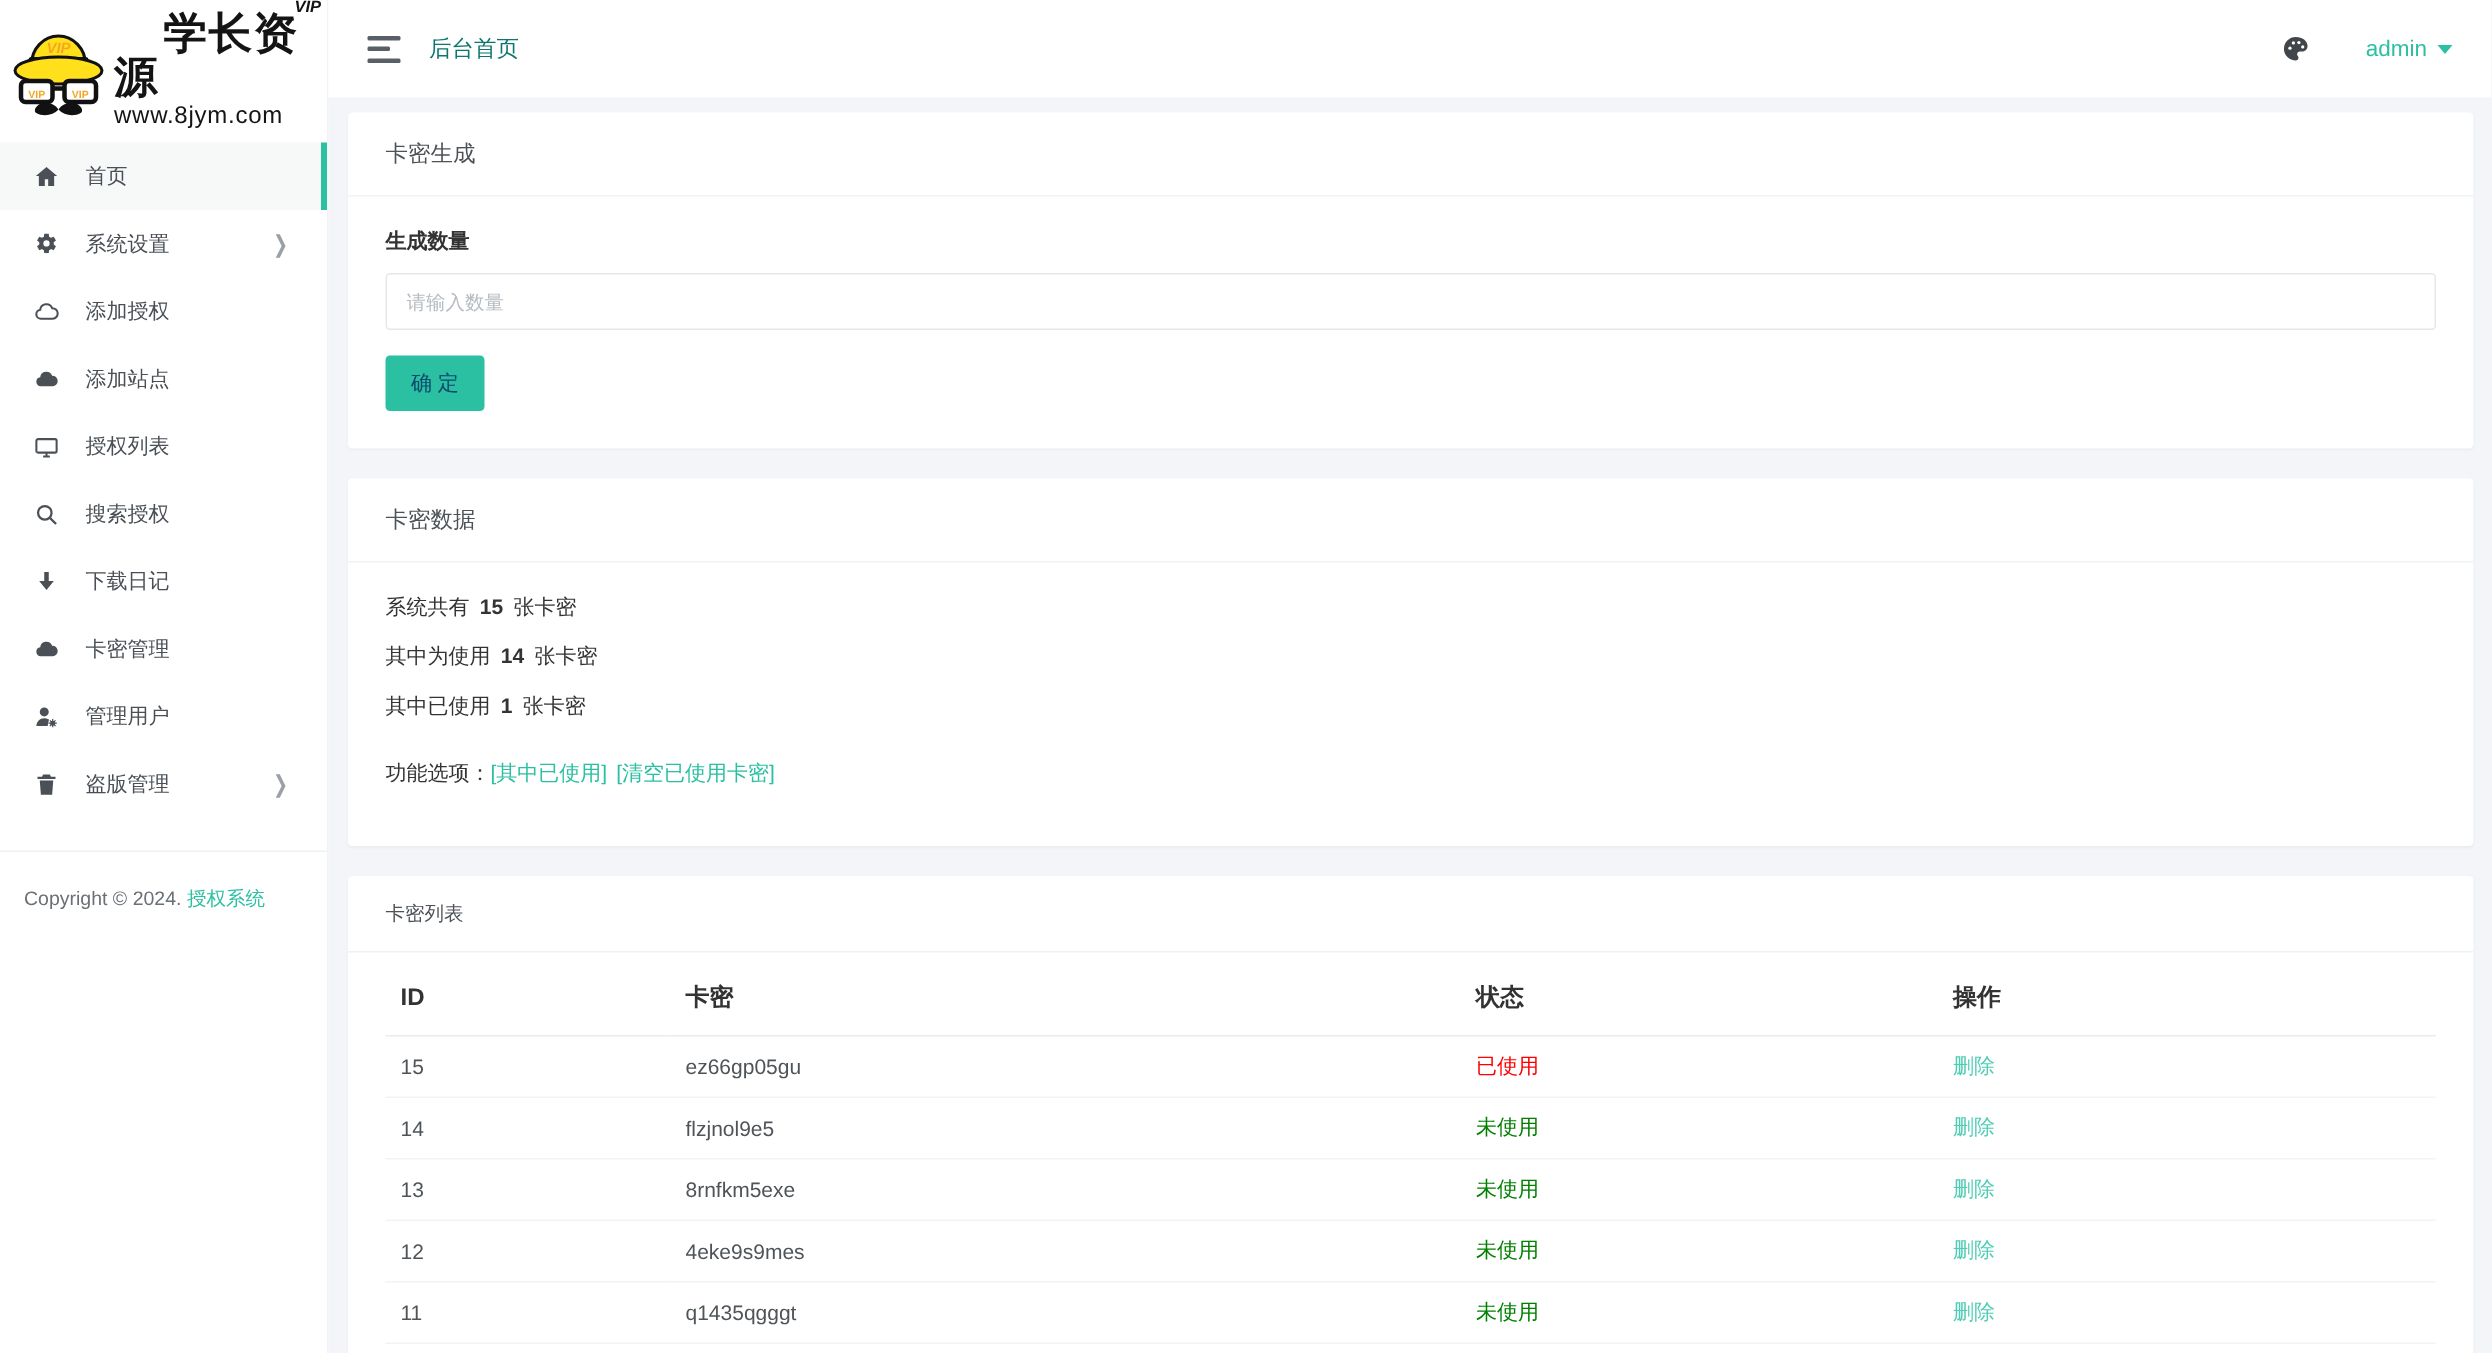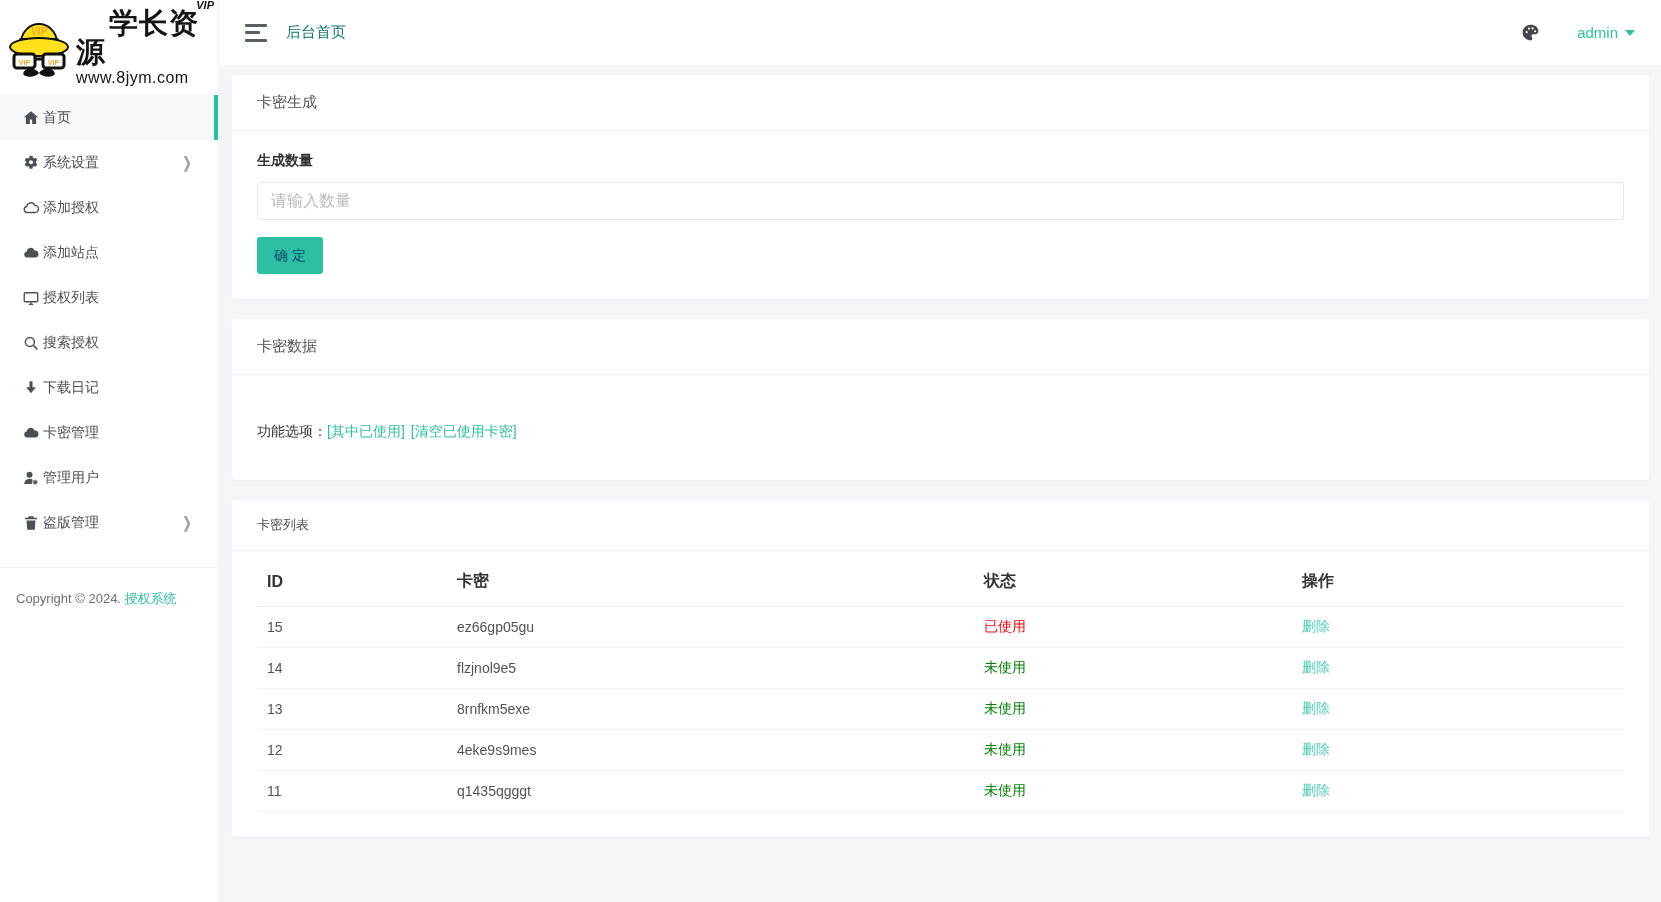--- a/index.html
+++ b/index.html
@@ -37,21 +37,21 @@
     padding-left:21px; color:#4a5056; cursor:pointer; font-size:14px;
   }
   .nav-item.active { background:#f7f8f8; }
   .nav-item.active::after {
     content:""; position:absolute; right:0; top:0; bottom:0; width:4px;
     background:var(--accent);
   }
   .nav-icon { width:19px; height:19px; display:inline-flex; align-items:center;
     justify-content:center; color:#4a5056; }
   .nav-icon svg { width:18px; height:18px; display:block; }
-  .nav-label { margin-left:3px; }
+  .nav-label { margin-left:17px; }
   .nav-chevron {
     position:absolute; right:26px; color:#9aa0a6; font-size:12px;
     transform:scaleY(1.3); display:none;
   }
   .nav-item.has-children .nav-chevron { display:block; }
 
   .sidebar-divider { border-top:1px solid #eef0f2; margin-top:22px; }
   .copyright { padding:22px 0 0 16px; font-size:13px; color:#6a7076; }
   .copyright a { color:var(--accent); text-decoration:none; }
 
@@ -84,21 +84,21 @@
   }
   .card-header {
     padding:18px 25px; border-bottom:1px solid #f1f2f4; color:#4d5257; font-size:15px;
   }
   .card-header.small { font-size:13px; padding:16px 25px; }
   .card-body { padding:21px 25px 25px; }
 
   .field-label { font-weight:700; font-size:14px; color:#333; }
   .qty-input {
     display:block; width:100%; height:38px; margin-top:12px; padding:0 13px;
-    border:1px solid #e4e8eb; border-radius:3px; font-size:16px; color:#333;
+    border:1px solid #e4e8eb; border-radius:3px; font-size:13px; color:#333;
     outline:none; background:#fff;
     font-family:"Liberation Sans","DejaVu Sans",sans-serif;
   }
   .qty-input::placeholder { color:#b6bcc2; }
   .submit-btn {
     margin-top:17px; height:37px; padding:0 17px; border:none; border-radius:3px;
     background:var(--accent); color:#0c4a6e; font-size:14px; cursor:pointer;
     font-family:"Liberation Sans","DejaVu Sans",sans-serif;
   }
 
@@ -280,20 +280,25 @@
         <div class="card-body">
           <label class="field-label">生成数量</label>
           <input class="qty-input" type="text" placeholder="请输入数量" style="">
           <button class="submit-btn">确 定</button>
         </div>
       </section>
 
       <section class="card">
         <div class="card-header">卡密数据</div>
         <div class="card-body">
+          <div id="stat-lines">
+              <div class="stat-line"><span>系统共有 </span><b>15</b><span> 张卡密</span></div>
+              <div class="stat-line"><span>其中为使用 </span><b>14</b><span> 张卡密</span></div>
+              <div class="stat-line"><span>其中已使用 </span><b>1</b><span> 张卡密</span></div>
+            </div>
           <div class="options-line">
             <span>功能选项：</span><span id="option-links"><a href="#">[其中已使用]</a><a href="#">[清空已使用卡密]</a></span>
           </div>
         </div>
       </section>
 
       <section class="card">
         <div class="card-header small">卡密列表</div>
         <div class="card-body" style="padding-top:6px;">
           <table class="key-table">

